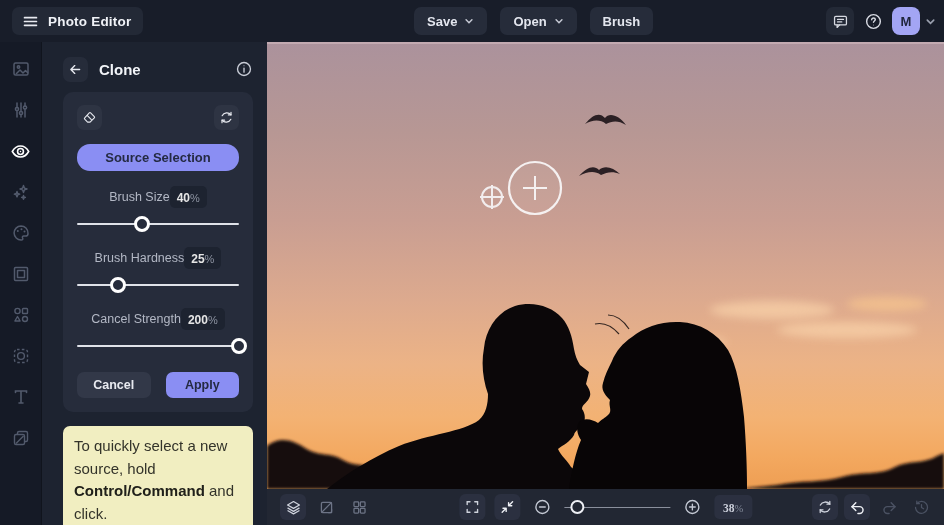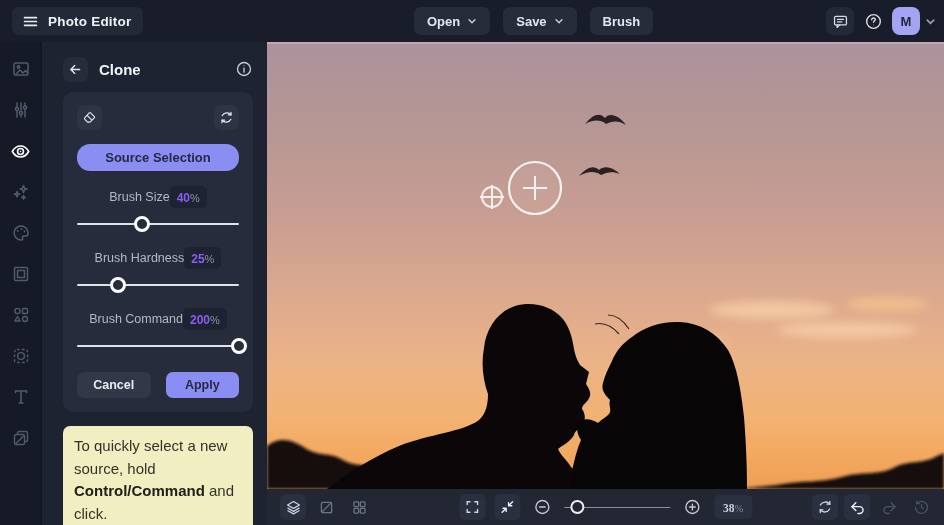--- a/index.html
+++ b/index.html
@@ -30,21 +30,21 @@
   .back-btn { width:25px; height:25px; border-radius:7px; background:#262c3a; border:none; color:#e8eaf0; display:flex; align-items:center; justify-content:center; cursor:pointer; }
   .panel-title { color:#f2f4f8; font-weight:700; font-size:15px; margin-left:11px; flex:1; }
   .info { color:#c9cdd7; display:flex; cursor:pointer; }
   .card { margin:4px 14px 0 20px; background:#262c3b; border-radius:10px; padding:13px 14px 14px; }
   .card-toolrow { display:flex; justify-content:space-between; margin-bottom:14px; }
   .mini-btn { width:25px; height:25px; border-radius:7px; background:#2e3443; border:none; color:#e7e9ef; display:flex; align-items:center; justify-content:center; cursor:pointer; }
   .src-btn { width:100%; height:27px; background:#8a8ef3; color:#242a42; border:none; border-radius:13px; font-size:13px; font-weight:700; font-family:inherit; cursor:pointer; }
   .slider-row { display:flex; align-items:center; justify-content:center; margin-top:15px; }
   .slider-label { color:#b3b8c5; font-size:12.5px; }
   .value-badge { background:#1d2330; border-radius:5px; padding:2px 7px; cursor:default; }
-  .value-badge b { color:#8b5cf6; font-size:12px; }
+  .value-badge b { color:#e5e5e5; font-size:12px; }
   .value-badge span { color:#8d93a1; font-size:11px; }
   .slider { position:relative; height:16px; margin-top:8px; cursor:pointer; }
   .track { position:absolute; left:0; right:0; top:7px; height:2px; background:#dfe2e9; border-radius:2px; }
   .knob { position:absolute; top:0; width:16px; height:16px; border-radius:50%; border:3.5px solid #ffffff; background:#262c3b; transform:translateX(-50%); cursor:grab; }
   .btn-row { display:flex; gap:15px; margin-top:18px; }
   .btn-cancel { flex:1; height:26px; background:#323848; color:#e8eaf0; border:none; border-radius:7px; font-size:12.5px; font-weight:600; font-family:inherit; cursor:pointer; }
   .btn-apply { flex:1; height:26px; background:#8a8ef3; color:#242a42; border:none; border-radius:7px; font-size:12.5px; font-weight:700; font-family:inherit; cursor:pointer; }
   .tip { margin:14px 14px 0 20px; background:#f1eec1; border-radius:7px; padding:9px 11px; font-size:15px; line-height:1.5; color:#33332a; }
   .tip b { color:#20201a; }
 
@@ -80,29 +80,29 @@
       <span style="display:flex">
         <svg width="17" height="17" viewBox="0 0 20 20" fill="none" stroke="#e8eaf0" stroke-width="2" stroke-linecap="round">
             <path d="M3 5.5h14M3 10h14M3 14.5h14"></path>
           </svg>
       </span>
       <span class="brand-title">Photo Editor</span>
     </div>
 
     <div class="top-center">
       <button class="tbtn">
-        <span>Open</span>
+        <span>Save</span>
         <span style="display:flex">
           <svg width="10" height="10" viewBox="0 0 12 12" fill="none" stroke="#c6cad4" stroke-width="1.8" stroke-linecap="round">
               <path d="M2.5 4.5 6 8l3.5-3.5"></path>
             </svg>
         </span>
       </button>
       <button class="tbtn">
-        <span>Save</span>
+        <span>Open</span>
         <span style="display:flex">
           <svg width="10" height="10" viewBox="0 0 12 12" fill="none" stroke="#c6cad4" stroke-width="1.8" stroke-linecap="round">
               <path d="M2.5 4.5 6 8l3.5-3.5"></path>
             </svg>
         </span>
       </button>
       <button class="tbtn">
         <span>Brush</span>
       </button>
     </div>
@@ -282,21 +282,21 @@
       <div class="slider-row">
         <span class="slider-label">Brush Hardness</span>
         <span class="value-badge"><b>25</b><span>%</span></span>
       </div>
       <div class="slider">
         <div class="track"></div>
         <div class="knob" style="left: 25%;"></div>
       </div>
 
       <div class="slider-row">
-        <span class="slider-label">Brush Command</span>
+        <span class="slider-label">Cancel Strength</span>
         <span class="value-badge"><b>200</b><span>%</span></span>
       </div>
       <div class="slider">
         <div class="track"></div>
         <div class="knob" style="left: 100%;"></div>
       </div>
 
       <div class="btn-row">
         <button class="btn-cancel">Cancel</button>
         <button class="btn-apply">Apply</button>

